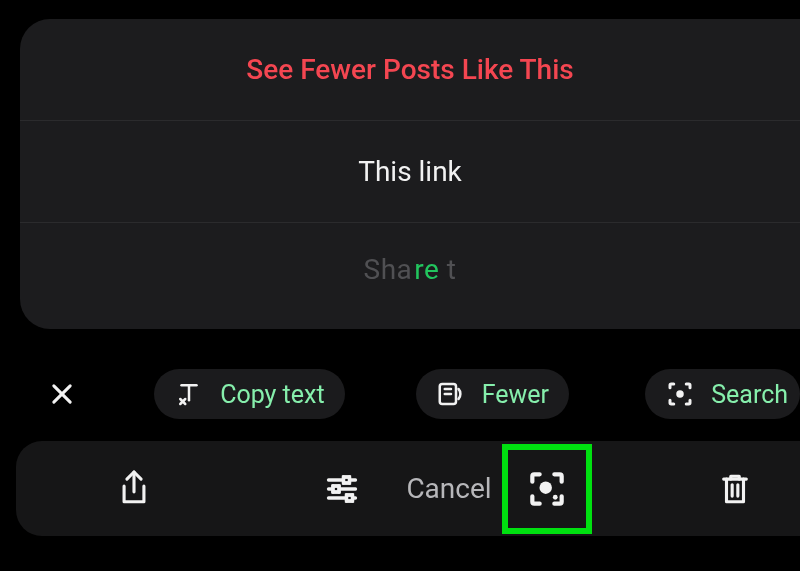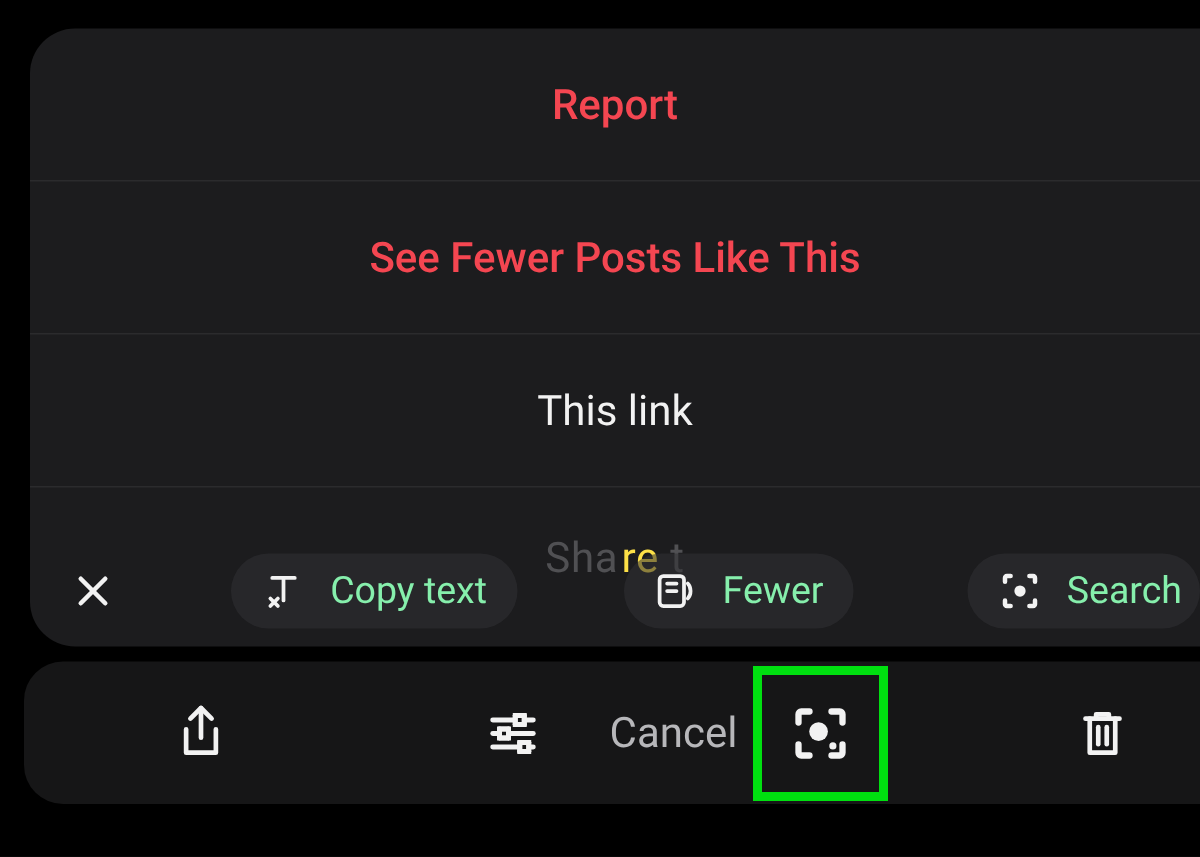--- a/index.html
+++ b/index.html
@@ -48,21 +48,21 @@
   }
   .share-frag {
     position: absolute;
     left: 50%;
     transform: translateX(-50%);
     top: 30px;
     color: #505053;
     font-size: 28px;
     letter-spacing: 0.5px;
   }
-  .share-frag .re { color: #fde047; margin-left: 2px; }
+  .share-frag .re { color: #22c55e; margin-left: 2px; }
 
   .smart-bar {
     position: absolute;
     left: 48px;
     top: 365px;
     right: 0;
     height: 58px;
     display: flex;
     align-items: center;
     gap: 28px;
@@ -116,23 +116,20 @@
   .bb-trash { width: 130px; cursor:pointer;}
 
   svg { display:block; }
 </style>
 </head>
 <body>
 
 <div class="stage">
 
   <div class="action-sheet">
-    <div class="action-item destructive">
-      <span>Report</span>
-    </div>
     <div class="action-item destructive">
       <span>See Fewer Posts Like This</span>
     </div>
     <div class="action-item normal">
       <span>This link</span>
     </div>
     <div class="share-row">
       <span class="share-frag">
         <span>Sha</span><span class="re">re</span><span> t</span>
       </span>

